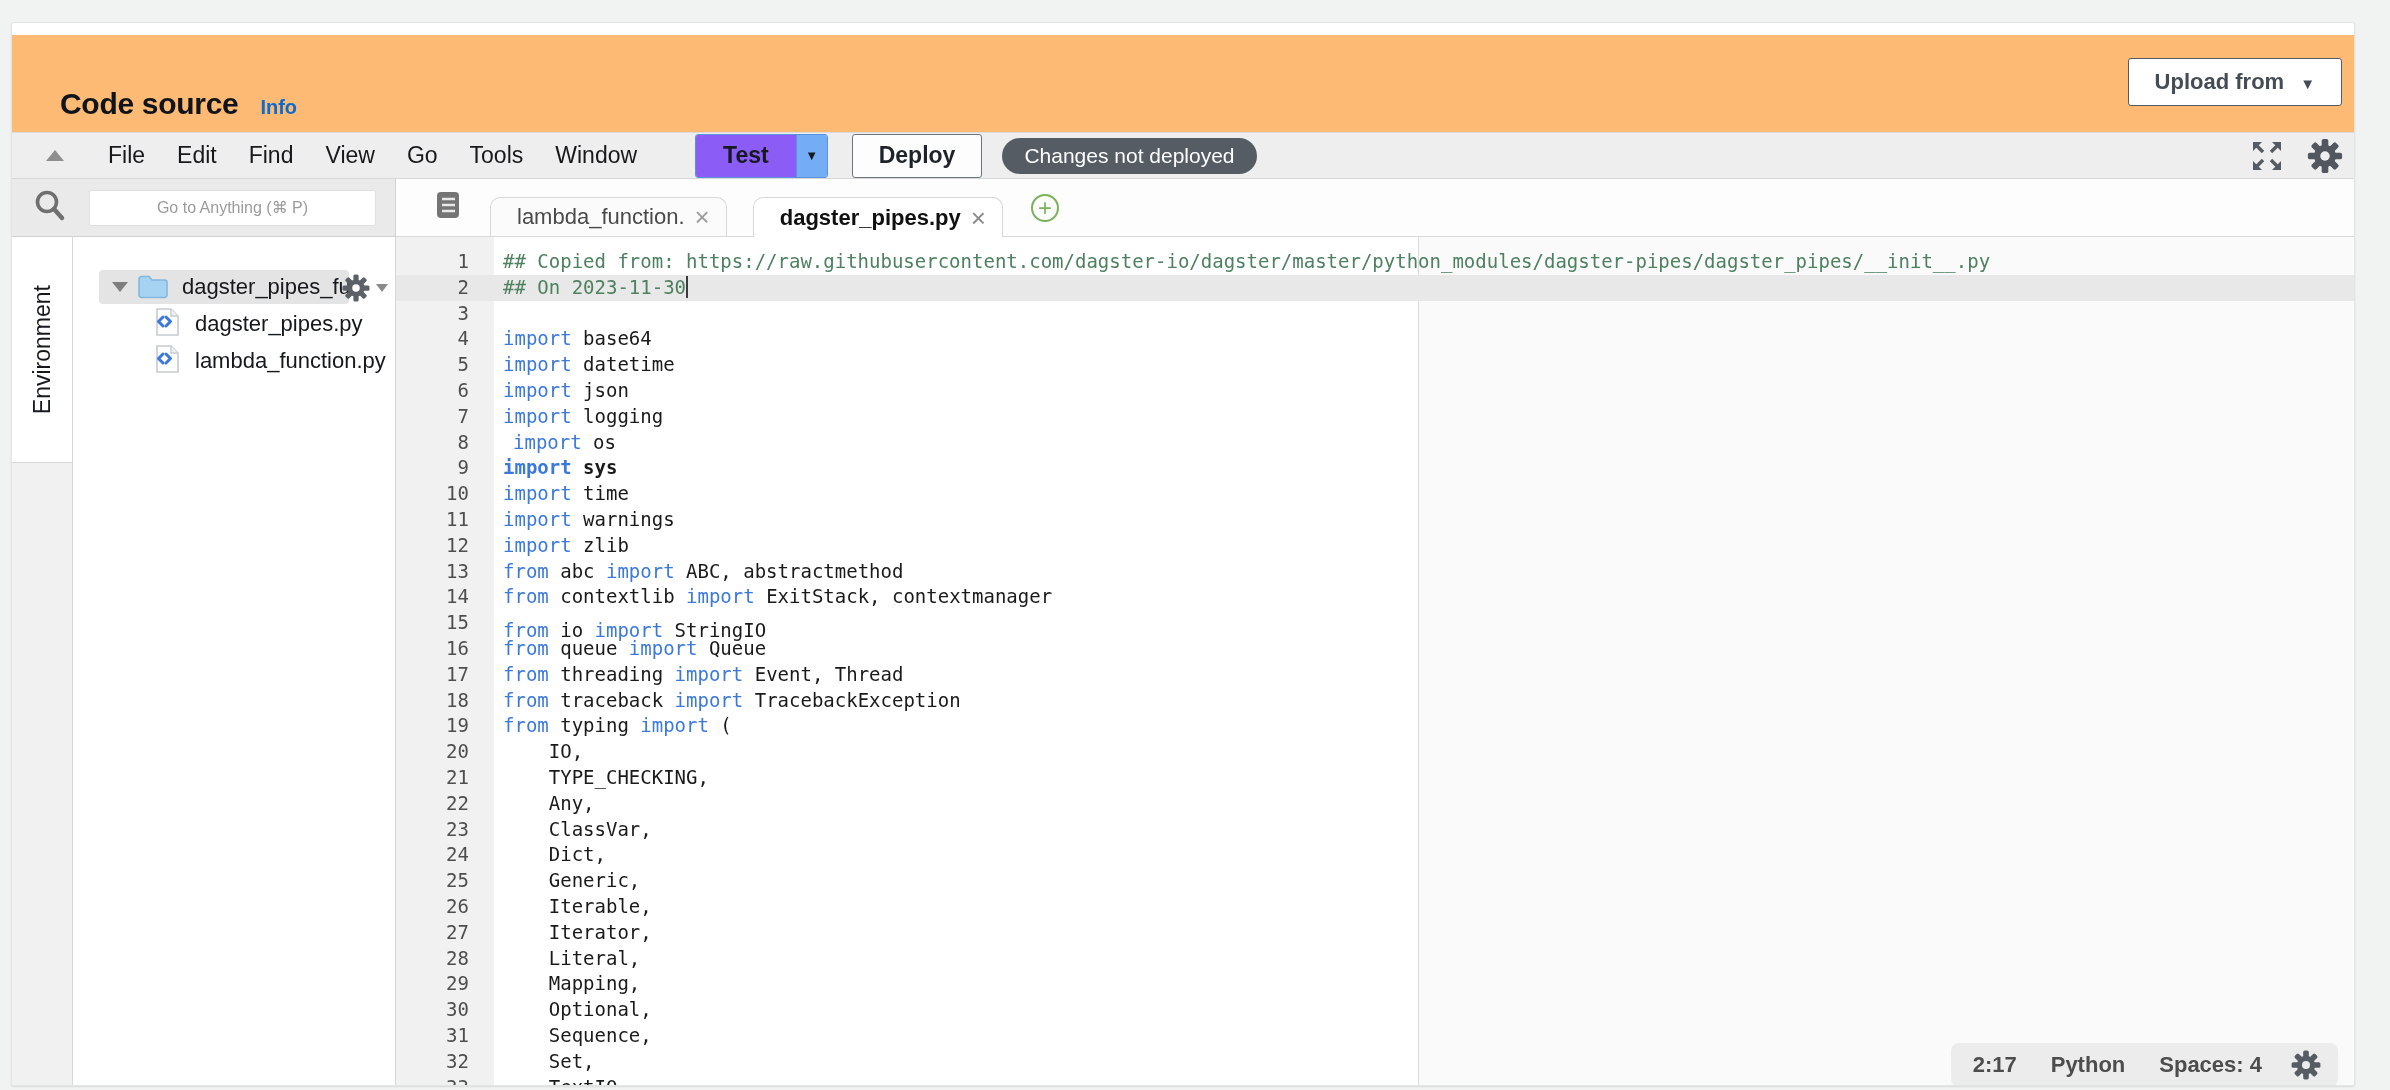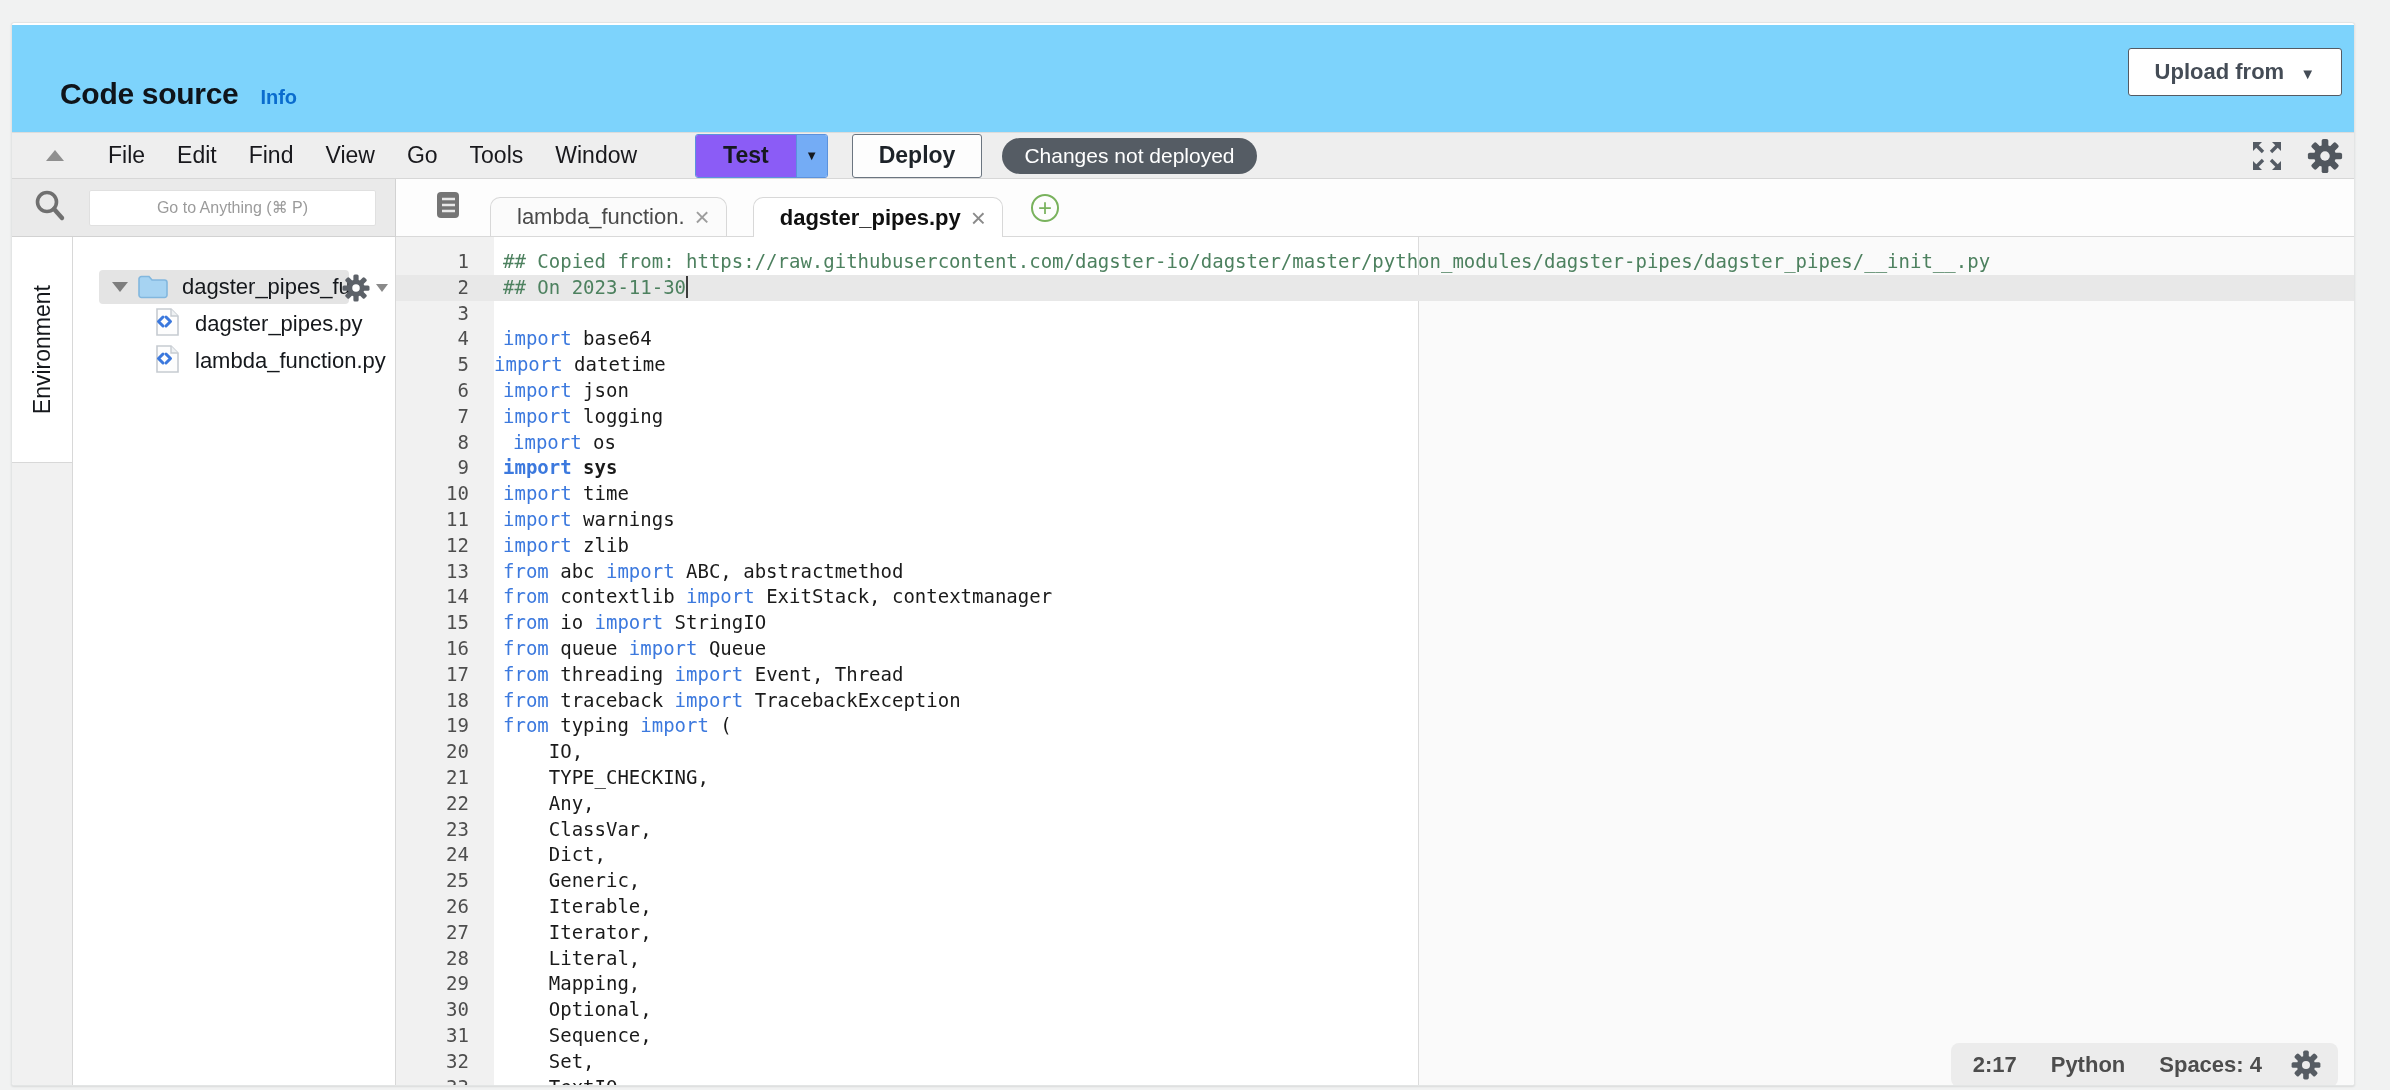--- a/index.html
+++ b/index.html
@@ -2,21 +2,21 @@
 <html><head>
 <meta charset="utf-8">
 <style>
   * { margin:0; padding:0; box-sizing:border-box; }
   html,body { width:2390px; height:1090px; background:#f1f2f2; font-family:"Liberation Sans", sans-serif; overflow:hidden; }
 
   .card { position:absolute; left:11px; top:22px; width:2344px; height:1064px; background:#fff;
           border:1px solid #e3e5e5; border-radius:3px; box-shadow:0 1px 2px rgba(0,0,0,0.10); overflow:hidden; }
 
   
-  .header { position:absolute; left:0; top:2px; width:100%; height:109px; background:#7dd3fc; }
+  .header { position:absolute; left:0; top:12px; width:100%; height:109px; background:#fdba74; }
   .title-wrap { position:absolute; left:48px; top:52px; display:flex; align-items:baseline; gap:22px; }
   .page-title { font-size:30px; font-weight:800; color:#0f141a; letter-spacing:-0.3px; }
   .info-link { font-size:20px; font-weight:700; color:#0a6cce; cursor:pointer; }
   .upload-btn { position:absolute; right:12px; top:23px; height:48px; padding:0 26px; background:#fff;
                 border:1px solid #545b64; border-radius:3px; display:flex; align-items:center; gap:16px;
                 font-size:22px; font-weight:700; color:#444c56; cursor:pointer; }
   .caret-down { font-size:15px; color:#444c56; transform:translateY(1px); }
 
   
   .menubar { position:absolute; left:0; top:109px; width:100%; height:47px; background:#eeeeee;
@@ -267,21 +267,21 @@
         <div class="crow">
           <div class="gut">3</div>
           <div class="cline" style="padding-left: 9px;"></div>
         </div>
         <div class="crow">
           <div class="gut">4</div>
           <div class="cline" style="padding-left: 9px;"><span style="color: rgb(60, 121, 222);">import</span><span style="color: rgb(26, 26, 26);"> base64</span></div>
         </div>
         <div class="crow">
           <div class="gut">5</div>
-          <div class="cline" style=""><span style="color: rgb(60, 121, 222);">import</span><span style="color: rgb(26, 26, 26);"> datetime</span></div>
+          <div class="cline" style="padding-left: 9px;"><span style="color: rgb(60, 121, 222);">import</span><span style="color: rgb(26, 26, 26);"> datetime</span></div>
         </div>
         <div class="crow">
           <div class="gut">6</div>
           <div class="cline" style="padding-left: 9px;"><span style="color: rgb(60, 121, 222);">import</span><span style="color: rgb(26, 26, 26);"> json</span></div>
         </div>
         <div class="crow">
           <div class="gut">7</div>
           <div class="cline" style="padding-left: 9px;"><span style="color: rgb(60, 121, 222);">import</span><span style="color: rgb(26, 26, 26);"> logging</span></div>
         </div>
         <div class="crow">
@@ -307,21 +307,21 @@
         <div class="crow">
           <div class="gut">13</div>
           <div class="cline" style="padding-left: 9px;"><span style="color: rgb(60, 121, 222);">from</span><span style="color: rgb(26, 26, 26);"> abc </span><span style="color: rgb(60, 121, 222);">import</span><span style="color: rgb(26, 26, 26);"> ABC, abstractmethod</span></div>
         </div>
         <div class="crow">
           <div class="gut">14</div>
           <div class="cline" style="padding-left: 9px;"><span style="color: rgb(60, 121, 222);">from</span><span style="color: rgb(26, 26, 26);"> contextlib </span><span style="color: rgb(60, 121, 222);">import</span><span style="color: rgb(26, 26, 26);"> ExitStack, contextmanager</span></div>
         </div>
         <div class="crow">
           <div class="gut">15</div>
-          <div class="cline" style="padding-left: 9px;"><span style="color: rgb(60, 121, 222);">from</span><span style="color: rgb(26, 26, 26);"> io </span><span style="color: rgb(60, 121, 222);">import</span><span style="color: rgb(26, 26, 26);"> StringIO</span></div>
+          <div class="cline" style="padding-left: 9px; margin-top: 8px;"><span style="color: rgb(60, 121, 222);">from</span><span style="color: rgb(26, 26, 26);"> io </span><span style="color: rgb(60, 121, 222);">import</span><span style="color: rgb(26, 26, 26);"> StringIO</span></div>
         </div>
         <div class="crow">
           <div class="gut">16</div>
           <div class="cline" style="padding-left: 9px;"><span style="color: rgb(60, 121, 222);">from</span><span style="color: rgb(26, 26, 26);"> queue </span><span style="color: rgb(60, 121, 222);">import</span><span style="color: rgb(26, 26, 26);"> Queue</span></div>
         </div>
         <div class="crow">
           <div class="gut">17</div>
           <div class="cline" style="padding-left: 9px;"><span style="color: rgb(60, 121, 222);">from</span><span style="color: rgb(26, 26, 26);"> threading </span><span style="color: rgb(60, 121, 222);">import</span><span style="color: rgb(26, 26, 26);"> Event, Thread</span></div>
         </div>
         <div class="crow">

